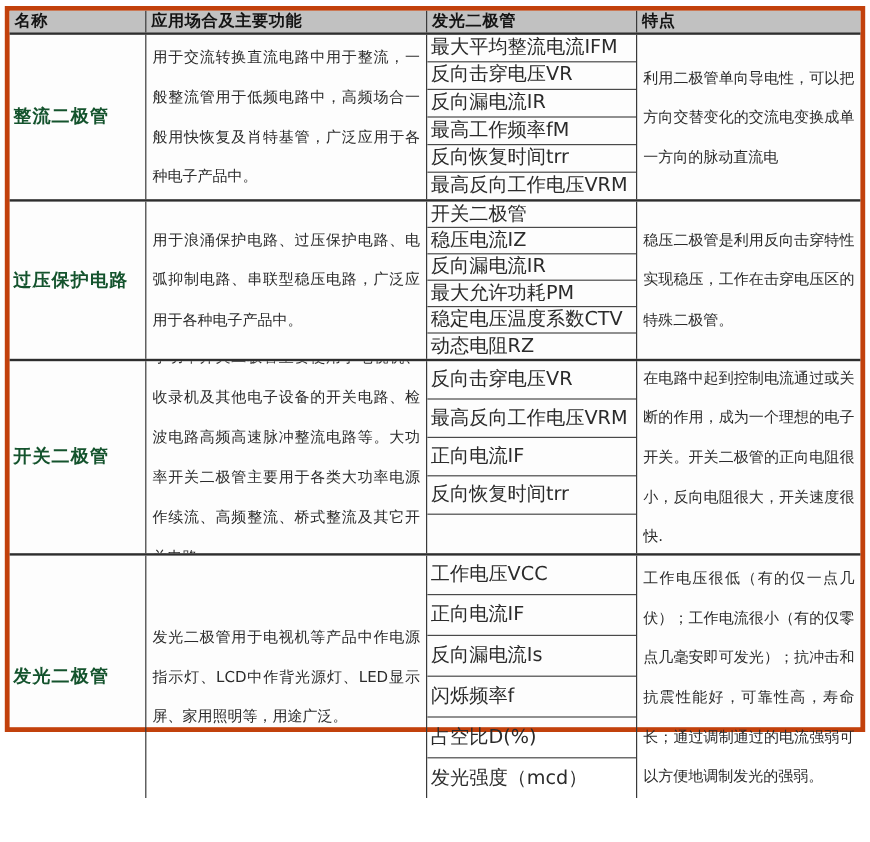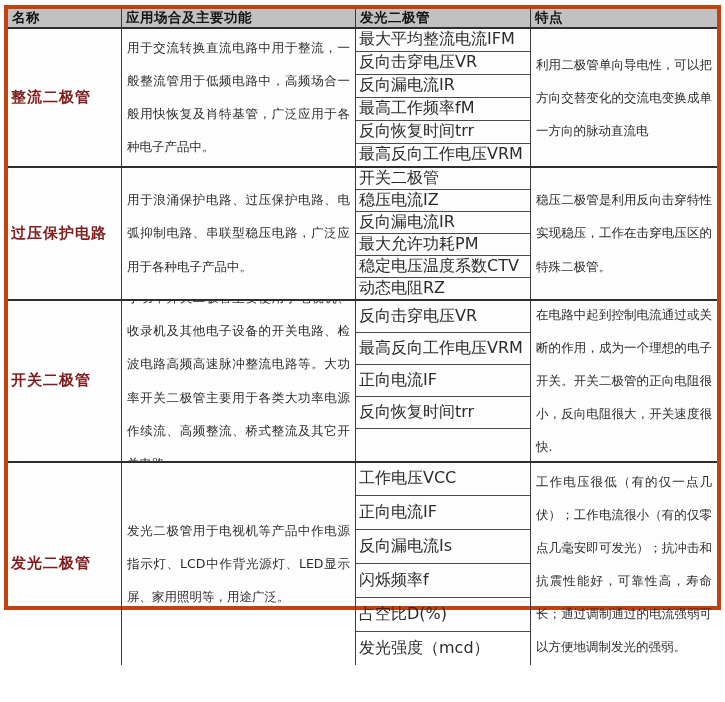--- a/index.html
+++ b/index.html
@@ -33,21 +33,21 @@
     min-width:0;
   }
   .cell:first-child { border-left:none; }
   .hdr .cell {
     display:flex; align-items:center;
     font-weight:bold; font-size:13.5px; color:#141414;
     padding:0 4px; letter-spacing:0.5px;
   }
   .name {
     display:flex; align-items:center;
-    font-weight:bold; font-size:15px; color:#7f1d1d;
+    font-weight:bold; font-size:15px; color:#14532d;
     padding:0 3px; letter-spacing:1px;
   }
   .app, .feat {
     display:flex; align-items:center;
     font-size:12.5px; line-height:2.65;
     padding:2px 5px;
   }
   .app .txt, .feat .txt { text-align:justify; width:100%; }
   .params { display:flex; flex-direction:column; }
   .pcell {

